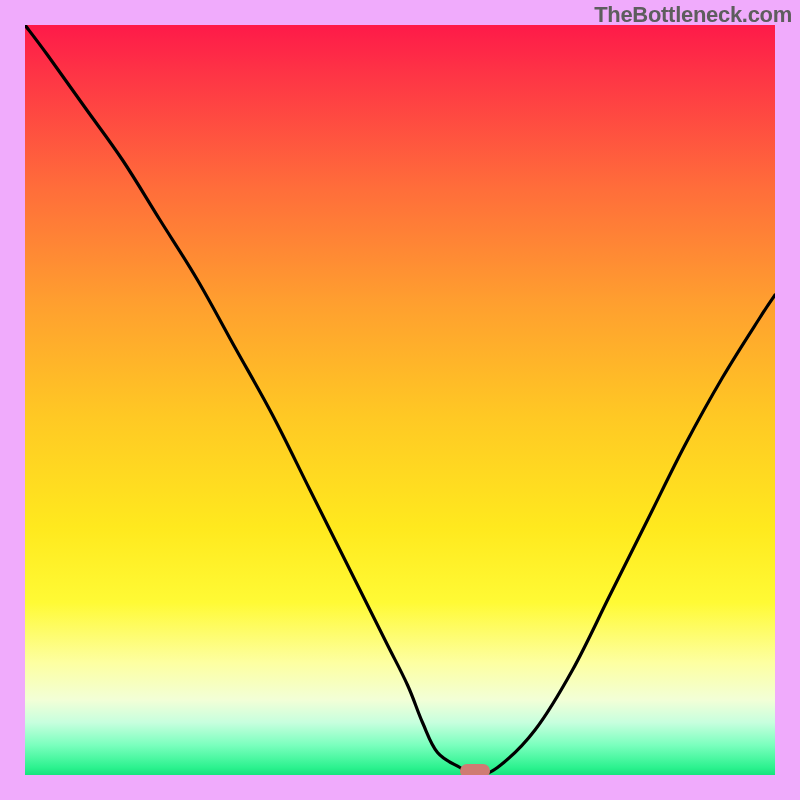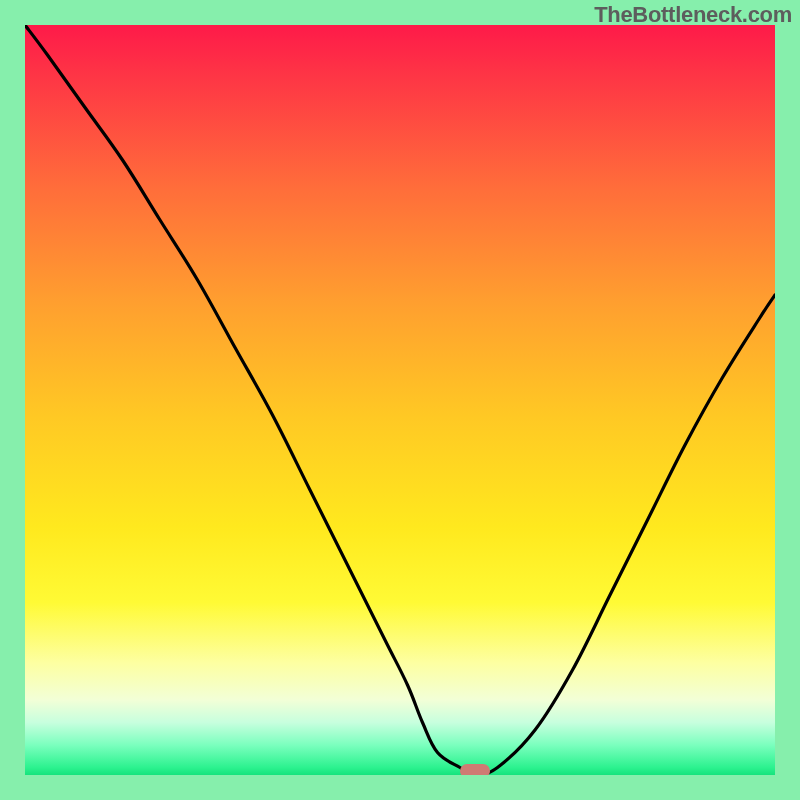--- a/index.html
+++ b/index.html
@@ -8,21 +8,21 @@
     width: 800px;
     height: 800px;
     background: #000;
     font-family: Arial, Helvetica, sans-serif;
     overflow: hidden;
   }
   .frame {
     position: relative;
     width: 800px;
     height: 800px;
-    background: #86efac;
+    background: #f0abfc;
     text-decoration: underline;
   }
   .plot-area {
     position: absolute;
     left: 25px;
     top: 25px;
     width: 750px;
     height: 750px;
     overflow: hidden;
   }

